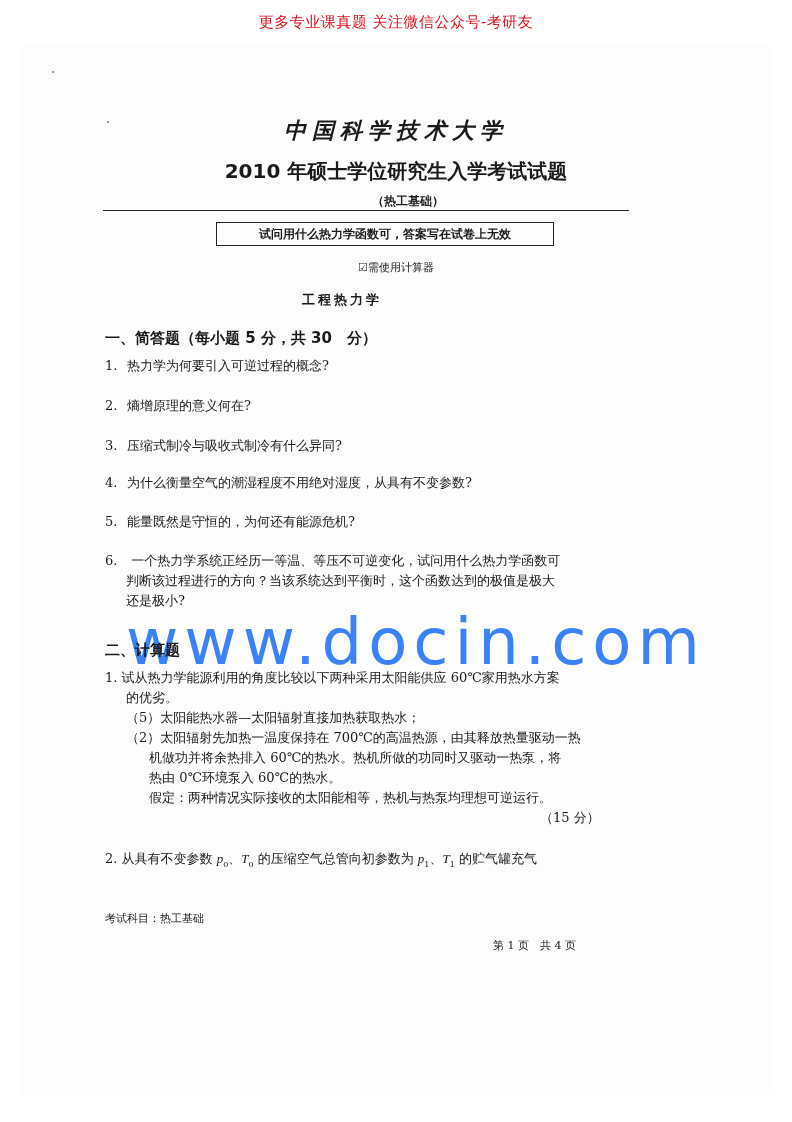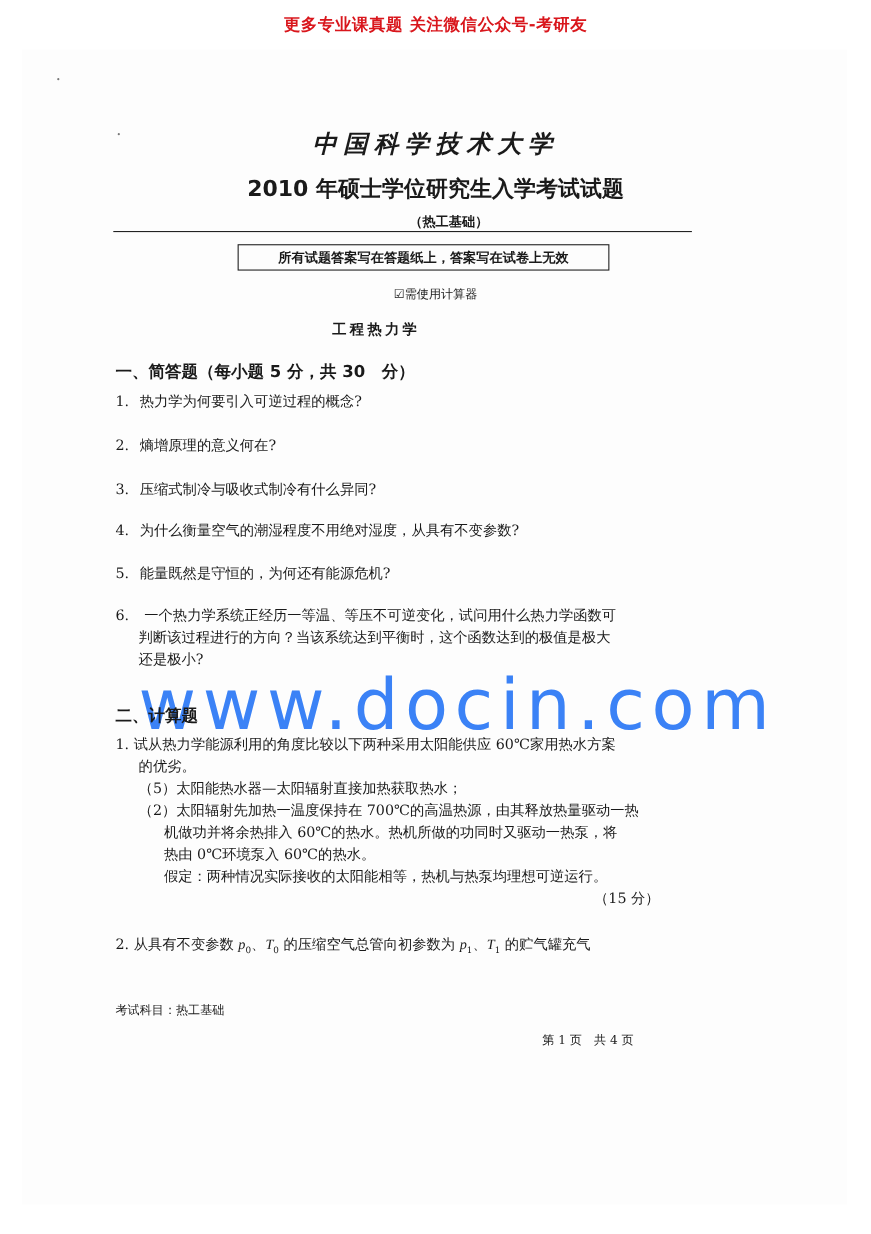--- a/index.html
+++ b/index.html
@@ -4,21 +4,21 @@
 <style>
   html, body { margin: 0; padding: 0; }
   body {
     width: 792px; height: 1122px; position: relative; overflow: hidden;
     background: #ffffff; color: #1a1a1a;
     font-family: "DejaVu Serif", "Liberation Serif", serif;
   }
   .banner {
     position: absolute; top: 13px; left: 0; width: 792px; text-align: center;
     color: #d9161c; font-family: "DejaVu Sans", "Liberation Sans", sans-serif;
-    font-weight: bold; font-size: 15px; letter-spacing: 0.5px;
+    font-weight: normal; font-size: 15px; letter-spacing: 0.5px;
   }
   .page {
     position: absolute; left: 20px; top: 45px; width: 750px; height: 1050px;
     background: #fdfdfd;
   }
   .abs { position: absolute; white-space: nowrap; }
   .univ { left: 0; width: 792px; top: 116px; text-align: center; font-size: 22px; font-weight: bold; letter-spacing: 6px; font-style: italic; }
   .exam-title { left: 0; width: 792px; top: 158px; text-align: center; font-size: 20px; font-family: "DejaVu Sans", "Liberation Sans", sans-serif; font-weight: bold; }
   .subject-paren { left: 0; width: 792px; top: 193px; text-align: center; font-size: 12px; font-weight: bold; padding-left: 12px; }
   .rule { left: 103px; top: 210px; width: 526px; height: 0; border-top: 1.5px solid #222; }
@@ -52,21 +52,21 @@
 
 <div class="abs dot" style="left:52px;top:71px;"></div>
 <div class="abs dot" style="left:107px;top:121px;"></div>
 
 <div class="abs watermark">www.docin.com</div>
 
 <div class="abs univ txt">中国科学技术大学</div>
 <div class="abs exam-title txt">2010 年硕士学位研究生入学考试试题</div>
 <div class="abs subject-paren txt">（热工基础）</div>
 <div class="abs rule"></div>
-<div class="abs notice txt">所有试题答案写在答题纸上，答案写在试卷上无效</div>
+<div class="abs notice txt">试问用什么热力学函数可，答案写在试卷上无效</div>
 <div class="abs calc txt">☑需使用计算器</div>
 <div class="abs section-sub txt">工程热力学</div>
 
 <div class="abs h1 txt" style="top:329px;">一、简答题（每小题 5 分，共 30　分）</div>
 
 <div class="abs q txt" style="top:356px;">
   <span class="num">1.</span><span>热力学为何要引入可逆过程的概念?</span>
 </div>
 <div class="abs q txt" style="top:396px;">
   <span class="num">2.</span><span>熵增原理的意义何在?</span>

